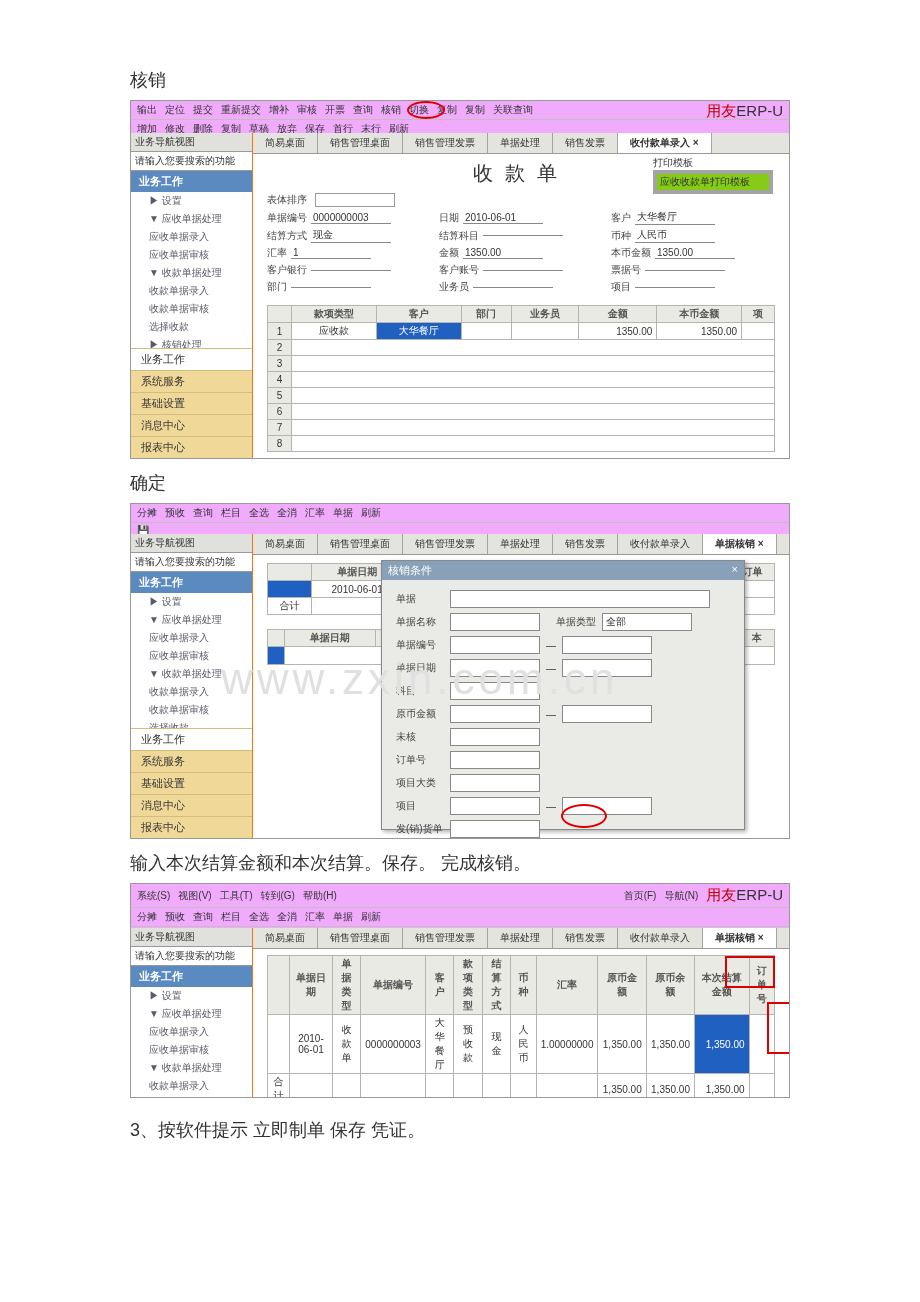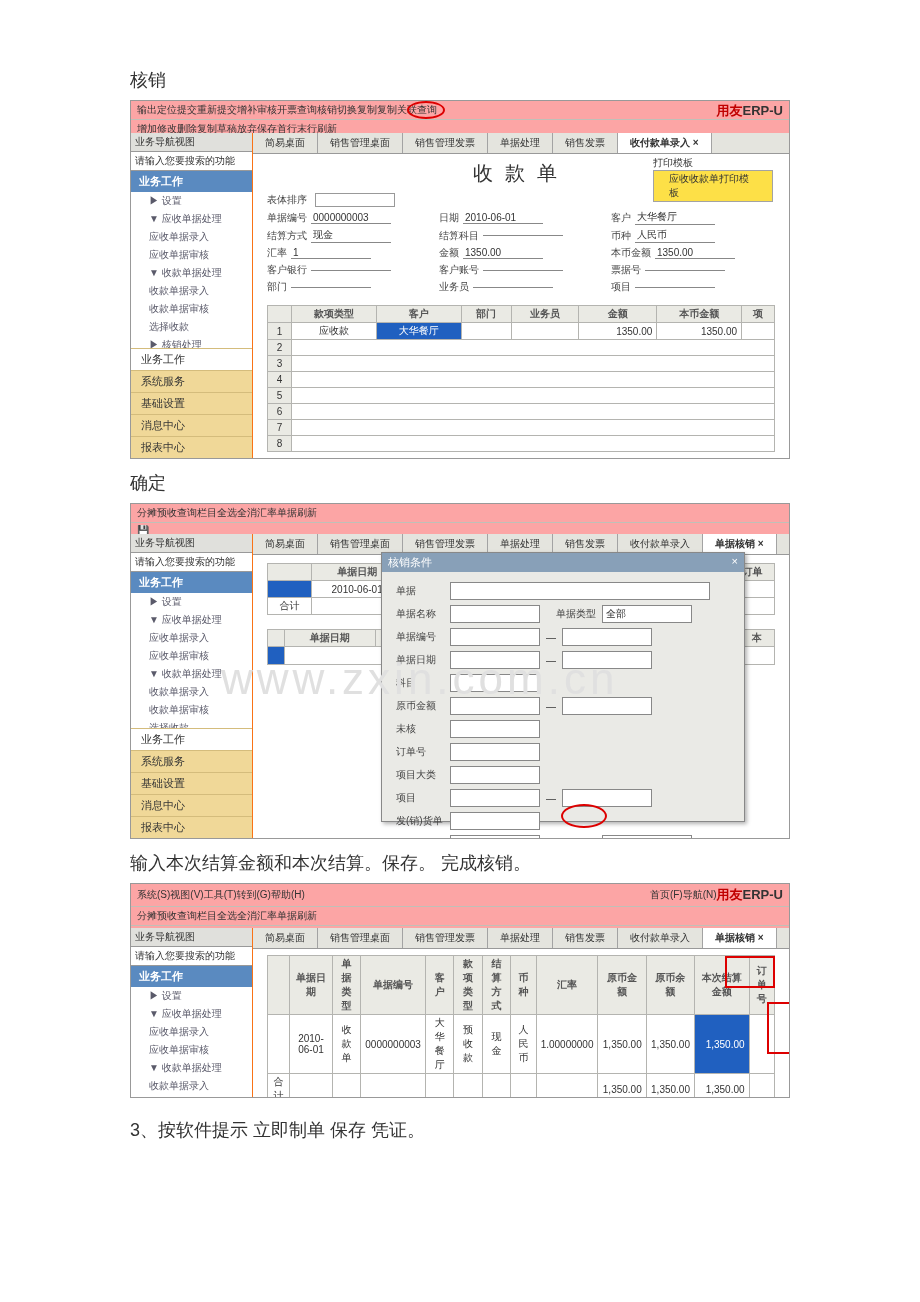--- a/index.html
+++ b/index.html
@@ -2,21 +2,21 @@
 <html><head>
   <meta charset="utf-8">
   <style>
     * { box-sizing: border-box; margin: 0; padding: 0; }
     body { font-family: "Microsoft YaHei", SimSun, Arial, sans-serif; font-size: 12px; background: #fff; color: #333; padding: 60px 130px; }
     .doc-text { font-size: 18px; color: #333; margin: 8px 0; }
     .screenshot { border: 1px solid #999; background: #e8e8e4; margin: 4px 0 12px 0; position: relative; overflow: hidden; }
     .screenshot.s1 { height: 359px; }
     .screenshot.s2 { height: 336px; }
     .screenshot.s3 { height: 215px; }
-    .toolbar { background: #fca5a5; border-bottom: 1px solid #c0c0b8; padding: 2px 6px; font-size: 10px; display: flex; flex-wrap: wrap; align-items: center; }
+    .toolbar { background: #f0abfc; border-bottom: 1px solid #c0c0b8; padding: 2px 6px; font-size: 10px; display: flex; gap: 8px; flex-wrap: wrap; align-items: center; }
     .toolbar span { white-space: nowrap; }
     .red-oval { border: 2px solid #d00; border-radius: 50%; position: absolute; }
     .red-rect { border: 2px solid #d00; position: absolute; }
     .sidebar { position: absolute; left: 0; top: 0; bottom: 0; width: 122px; background: #fff; border-right: 1px solid #f97316; }
     .sidebar-header { background: #e0e0dc; font-size: 10px; padding: 2px 4px; border-bottom: 1px solid #999; }
     .sidebar-blue { background: #5a8ac0; color: #fff; font-size: 11px; padding: 3px 8px; font-weight: bold; }
     .sidebar-item { font-size: 10px; padding: 2px 6px 2px 18px; color: #5a5a6a; cursor: pointer; white-space: nowrap; }
     .sidebar-bottom { position: absolute; bottom: 0; left: 0; right: 0; background: #f0d898; }
     .sidebar-bottom .row { padding: 3px 10px; font-size: 11px; border-top: 1px solid #d4bc7c; }
     .sidebar-bottom .row.active { background: #fff; }
@@ -30,28 +30,28 @@
     .form-label { color: #444; white-space: nowrap; }
     .form-val { border-bottom: 1px solid #888; min-width: 80px; display: inline-block; padding: 0 2px; }
     .form-col { flex: 1; display: flex; gap: 4px; align-items: center; }
     .grid { margin: 4px 14px 0 14px; }
     .grid table { width: 100%; border-collapse: collapse; font-size: 10px; }
     .grid th, .grid td { border: 1px solid #b4b4b0; padding: 1px 4px; text-align: center; height: 16px; background: #fff; }
     .grid th { background: #eaeae4; color: #555; }
     .grid .rownum { background: #eaeae4; width: 24px; }
     .grid td.r { text-align: right; }
     .print-box { position: absolute; right: 16px; top: 2px; width: 120px; font-size: 10px; }
-    .print-box .sel { border: 1px solid #a3a3a3; background: #fde047; padding: 1px 15px; font-size: 10px; }
+    .print-box .sel { border: 4px solid #a3a3a3; background: #84cc16; padding: 1px 3px; font-size: 10px; }
     .modal { position: absolute; background: #eaeae6; border: 1px solid #888; box-shadow: 2px 2px 4px rgba(0,0,0,.3); }
     .modal-title { background: #88a0b8; color: #fff; font-size: 11px; padding: 2px 6px; display: flex; justify-content: space-between; }
     .modal-body { padding: 10px 14px; font-size: 10px; }
     .modal-row { display: flex; gap: 6px; margin-bottom: 5px; align-items: center; }
     .modal-row label { width: 48px; color: #444; }
     .modal-input { border: 1px solid #888; background: #fff; padding: 1px 3px; min-width: 90px; height: 18px; }
-    .logo-right { position: absolute; right: 6px; top: 1px; font-size: 13px; font-weight: bold; }
+    .logo-right { position: absolute; right: 6px; top: 1px; font-size: 15px; font-weight: normal; }
     .logo-right .red { color: #c00000; }
     .grey-sel { border: 1px solid #999; background: #fff; width: 80px; height: 14px; }
     .watermark { position: absolute; font-size: 44px; color: #e0e0e0; font-family: Arial; top: 150px; left: 90px; letter-spacing: 4px; pointer-events: none; z-index: 200; }
   </style>
 </head>
 <body>
 
 <p class="doc-text">核销</p>
 
 <div class="screenshot s1">
@@ -366,21 +366,21 @@
                 <th>可享受折扣</th>
                 <th>本</th>
               </tr>
           <tr>
                 <td style="height:18px;background:#2060c0"></td>
                 <td colspan="6"></td>
               </tr>
         </tbody>
           </table>
       </div>
-      <div class="modal" style="left:128px;top:18px;width:364px;height:270px">
+      <div class="modal" style="left:128px;top:26px;width:364px;height:270px">
         <div class="modal-title">
           <span>核销条件</span>
           <span>×</span>
         </div>
         <div class="modal-body">
           <div class="modal-row">
               <label>单据</label>
               <span class="modal-input" style="min-width:260px"></span>
             </div>
           <div class="modal-row">

